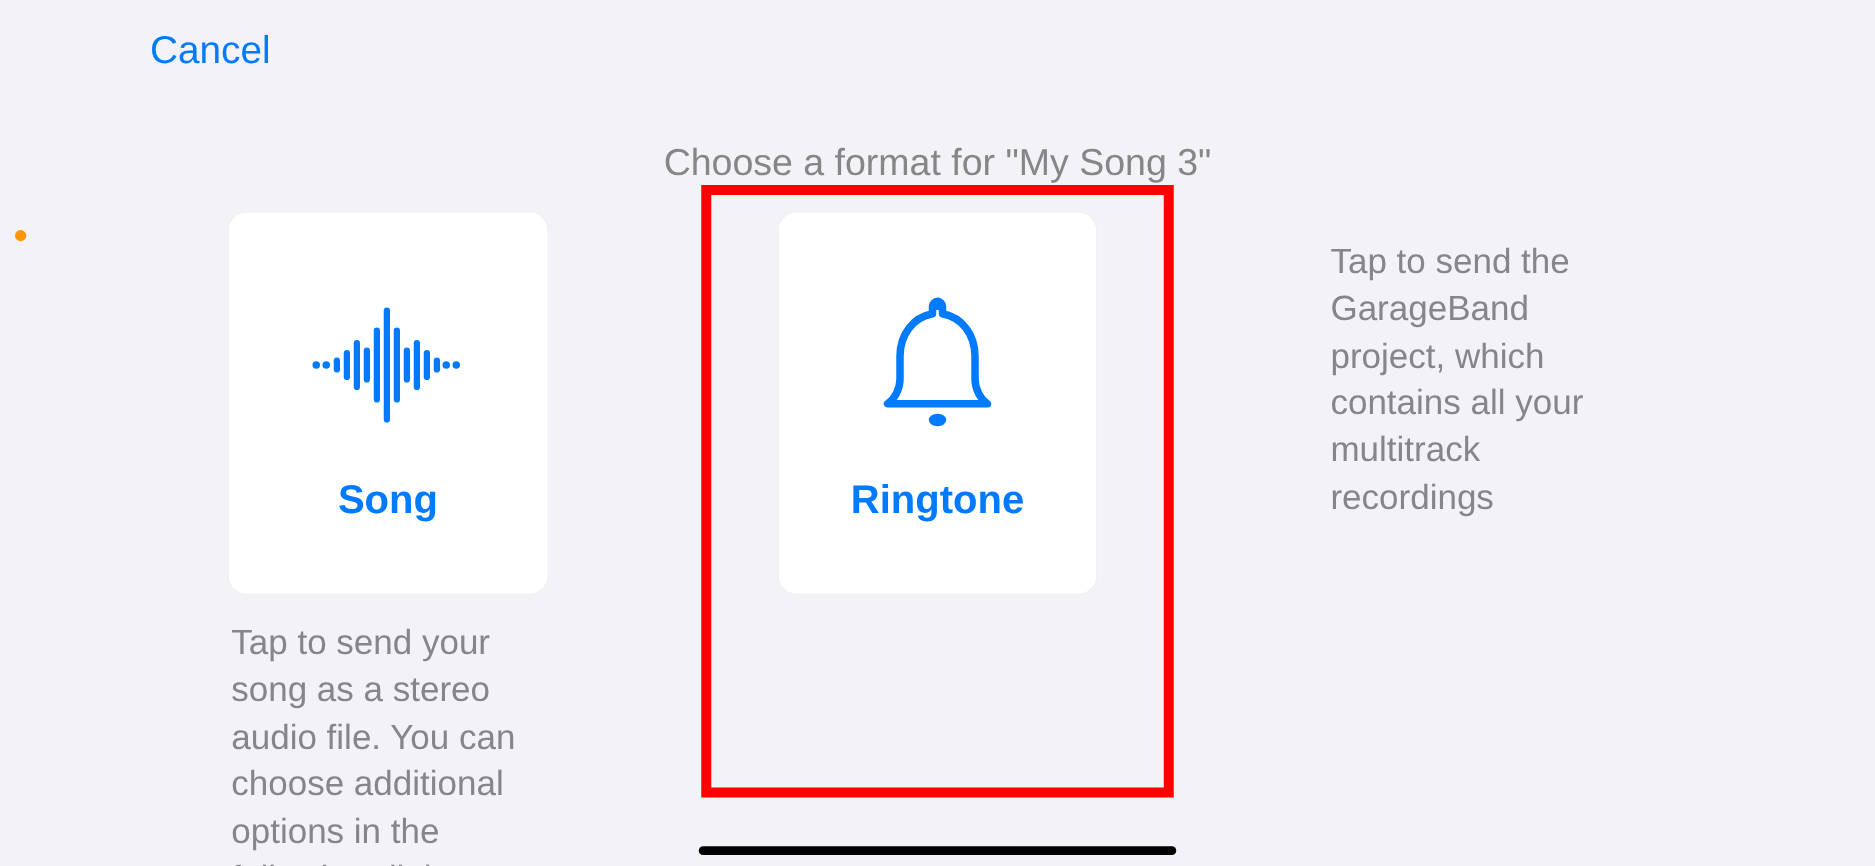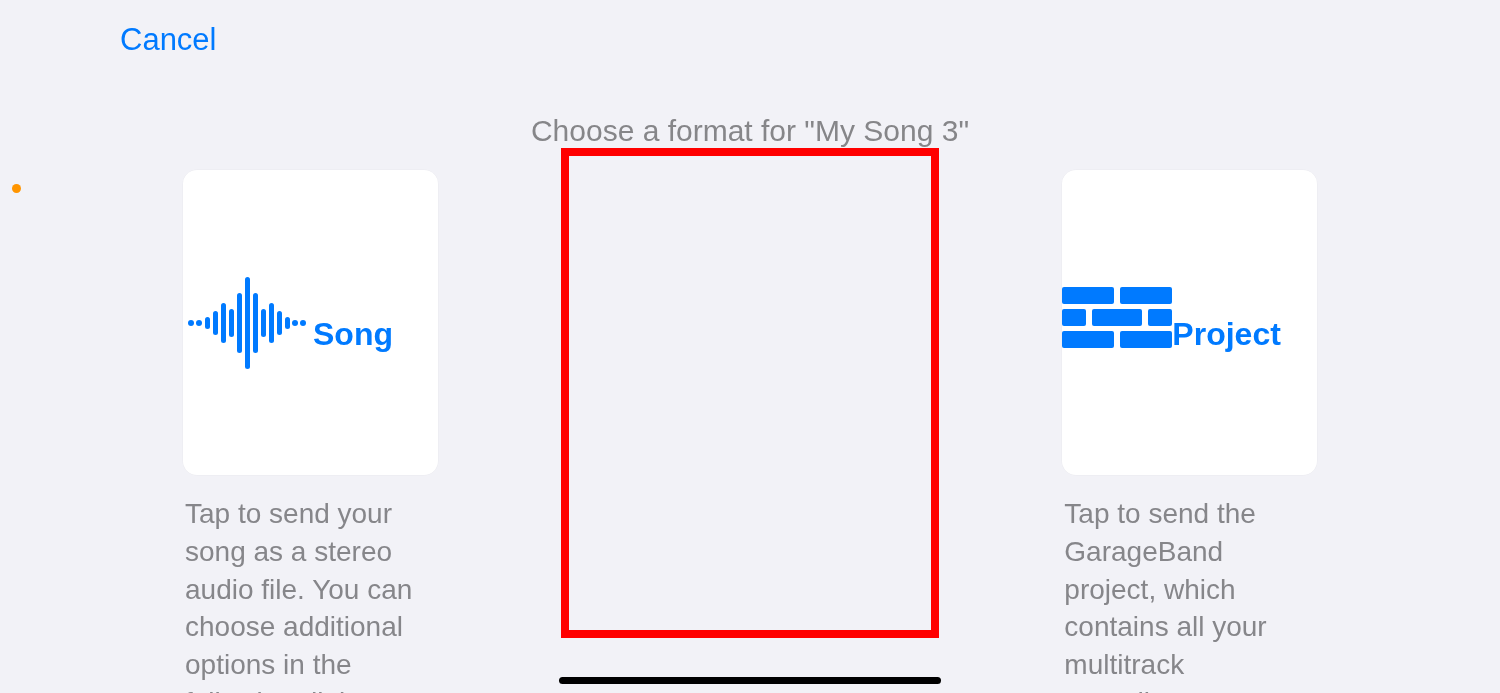--- a/index.html
+++ b/index.html
@@ -58,22 +58,23 @@
       flex: 1;
       display: flex;
       flex-direction: column;
       align-items: stretch;
     }
     .card {
       background: #fff;
       border-radius: 14px;
       height: 305px;
       display: flex;
+      flex-direction: column;
       align-items: center;
-      justify-content: flex-start;
+      justify-content: center;
       cursor: pointer;
       box-shadow: 0 0 0 0.5px rgba(0,0,0,0.03);
     }
     .card-icon {
       height: 130px;
       display: flex;
       align-items: center;
       justify-content: center;
     }
     .card-label {
@@ -154,39 +155,34 @@
             <circle cx="120" cy="50" r="3"></circle>
           </g>
         </svg>
       </div>
       <div class="card-label">Song</div>
     </div>
     <div class="description">Tap to send your song as a stereo audio file. You can choose additional options in the following dialog</div>
   </div>
 
   <div class="option-column">
+    <div class="card">
+      <div class="card-icon">
+        <svg width="100" height="110" viewBox="0 0 100 110">
+          <g fill="none" stroke="#007aff" stroke-width="6" stroke-linecap="round" stroke-linejoin="round">
+            <path d="M50 8 C50 4 50 4 50 4 C48 4 46 6 46 8 L46 14 C30 17 20 31 20 48 L20 66 C20 74 16 82 10 86 L90 86 C84 82 80 74 80 66 L80 48 C80 31 70 17 54 14 L54 8 C54 6 52 4 50 4 Z" fill="none"></path>
+          </g>
+          <ellipse cx="50" cy="99" rx="7" ry="5" fill="#007aff"></ellipse>
+        </svg>
+      </div>
+      <div class="card-label">Ringtone</div>
+    </div>
   </div>
 
   <div class="option-column">
-    <div class="card">
-      <div class="card-icon">
-        <svg width="110" height="72" viewBox="0 0 110 72">
-          <g fill="#007aff">
-            <rect x="0" y="0" width="52" height="17" rx="2"></rect>
-            <rect x="58" y="0" width="52" height="17" rx="2"></rect>
-            <rect x="0" y="22" width="24" height="17" rx="2"></rect>
-            <rect x="30" y="22" width="50" height="17" rx="2"></rect>
-            <rect x="86" y="22" width="24" height="17" rx="2"></rect>
-            <rect x="0" y="44" width="52" height="17" rx="2"></rect>
-            <rect x="58" y="44" width="52" height="17" rx="2"></rect>
-          </g>
-        </svg>
-      </div>
-      <div class="card-label">Project</div>
-    </div>
     <div class="description">Tap to send the GarageBand project, which contains all your multitrack recordings</div>
   </div>
 
 </div>
 
 <div class="highlight-box"></div>
 
 <div class="home-indicator"></div>
 
 </body></html>

